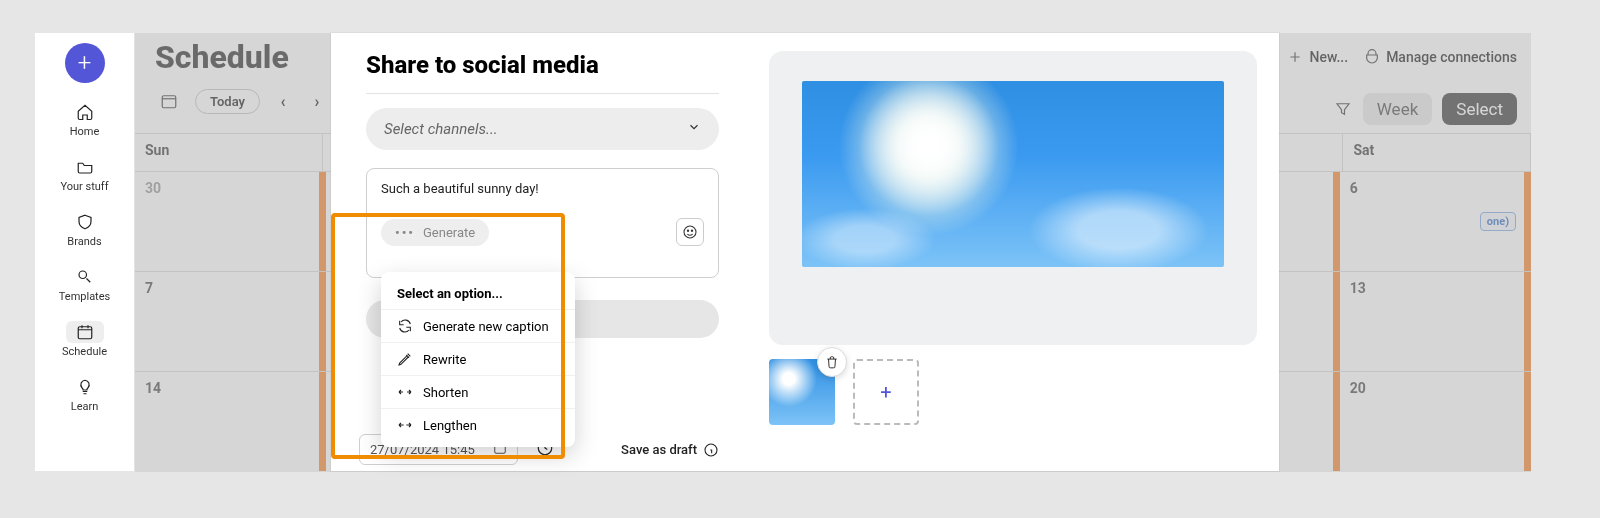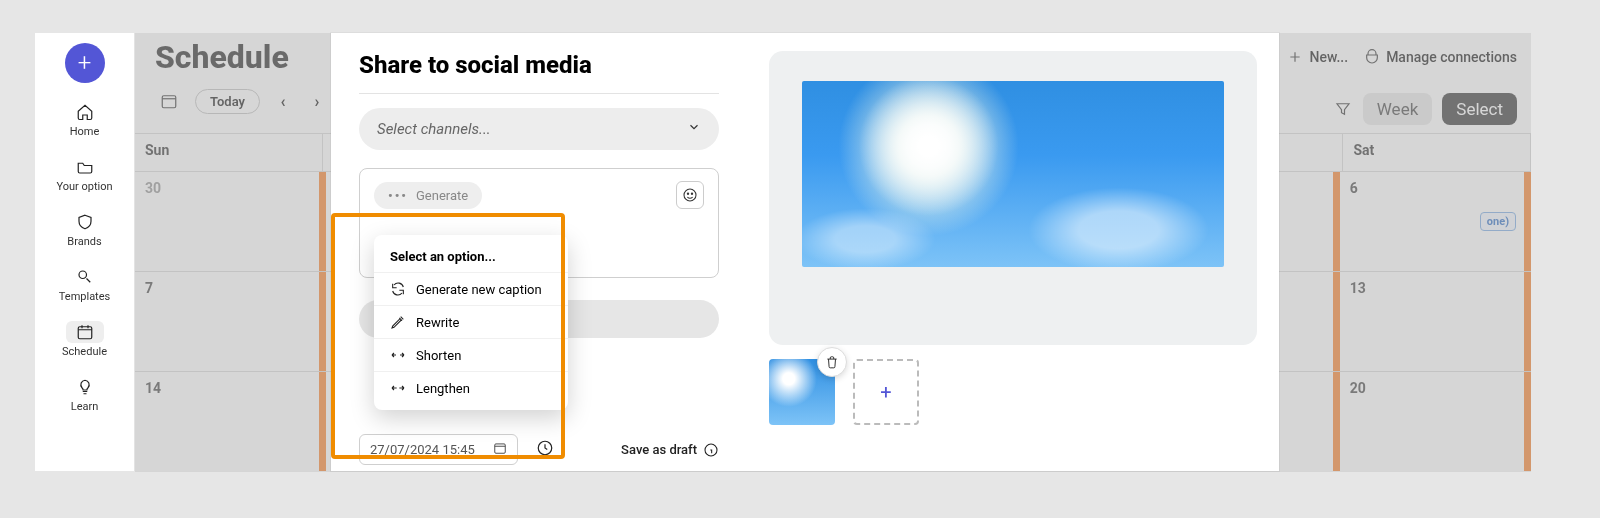--- a/index.html
+++ b/index.html
@@ -37,21 +37,21 @@
   .grid { position:absolute; left:0; right:0; top:100px; bottom:0; border-top:1px solid #d5d5d5; }
   .dayhead-row { display:flex; height:38px; border-bottom:1px solid #d5d5d5;}
   .dayhead { flex:1; padding:8px 10px; font-weight:700; font-size:14px; border-right:1px solid #d5d5d5; color:#222;}
   .week-row { display:flex; height:100px; border-bottom:1px solid #d5d5d5;}
   .day { flex:1; padding:8px 10px; border-right:7px solid #f97316; font-weight:700; color:#333; font-size:14px; position:relative;}
   .day.dim-day { color:#888;}
   .badge { position:absolute; top:40px; right:8px; border:1px solid #6aa1e0; color:#1a5fbf; font-size:11px; padding:2px 6px; border-radius:4px; background:#f2f7ff;}
 
   
   .modal { position:absolute; left:296px; top:0; width:948px; height:438px; background:#fff; display:flex; z-index:5; box-shadow:0 0 0 1px rgba(0,0,0,0.04); }
-  .share-left { width:416px; padding:18px 28px 12px 28px; display:flex; flex-direction:column; position:relative;}
+  .share-left { width:416px; padding:18px 28px 12px 35px; display:flex; flex-direction:column; position:relative;}
   .share-title { font-size:24px; font-weight:800; margin-bottom:14px;}
   .divider { height:1px; background:#e3e3e3; margin-bottom:14px;}
   .channel-sel { background:#ededed; border-radius:22px; height:42px; display:flex; align-items:center; justify-content:space-between; padding:0 18px; color:#666; font-style:italic; font-size:15px; cursor:pointer; margin-bottom:18px;}
   .channel-sel svg{width:14px;height:14px;stroke:#333;stroke-width:2;fill:none;}
   .caption-box { border:1px solid #cfcfcf; border-radius:8px; padding:12px 14px 12px 14px; display:flex; flex-direction:column; gap:22px; position:relative; min-height:110px;}
   .caption-text { font-size:13px; color:#222;}
   .caption-actions { display:flex; align-items:center; justify-content:space-between;}
   .gen-btn { background:#eee; border-radius:16px; padding:6px 14px; display:flex; align-items:center; gap:8px; color:#888; font-size:13px; cursor:pointer;}
   .gen-btn .dots{letter-spacing:2px; font-weight:700;}
   .emoji-btn { width:28px; height:28px; border:1px solid #ccc; border-radius:6px; display:flex; align-items:center; justify-content:center; cursor:pointer;}
@@ -110,21 +110,21 @@
           </svg>
         </span>
       <span>Home</span>
     </div>
     <div class="side-item">
       <span class="ic">
           <svg viewBox="0 0 24 24">
             <path d="M3 7h6l2 3h10v8a2 2 0 0 1-2 2H5a2 2 0 0 1-2-2z"></path>
           </svg>
         </span>
-      <span>Your option</span>
+      <span>Your stuff</span>
     </div>
     <div class="side-item">
       <span class="ic">
           <svg viewBox="0 0 24 24">
             <path d="M12 3l8 3v5c0 5-3.5 8.5-8 10-4.5-1.5-8-5-8-10V6z"></path>
           </svg>
         </span>
       <span>Brands</span>
     </div>
     <div class="side-item">
@@ -230,20 +230,21 @@
         <div class="share-title">Share to social media</div>
         <div class="divider"></div>
         <div class="channel-sel">
            <span>Select channels...</span>
            <span><svg viewBox="0 0 24 24">
               <path d="M6 9l6 6 6-6"></path>
             </svg></span>
         </div>
 
         <div class="caption-box">
+           <div class="caption-text">Such a beautiful sunny day!</div>
            <div class="caption-actions" style="position:relative">
               <div class="gen-btn">
                  <span class="dots">•••</span>
                  <span>Generate</span>
               </div>
               <div class="emoji-btn">
                  <svg viewBox="0 0 24 24">
                 <circle cx="12" cy="12" r="9"></circle>
                 <circle cx="9" cy="10" r="1" fill="#333"></circle>
                 <circle cx="15" cy="10" r="1" fill="#333"></circle>

